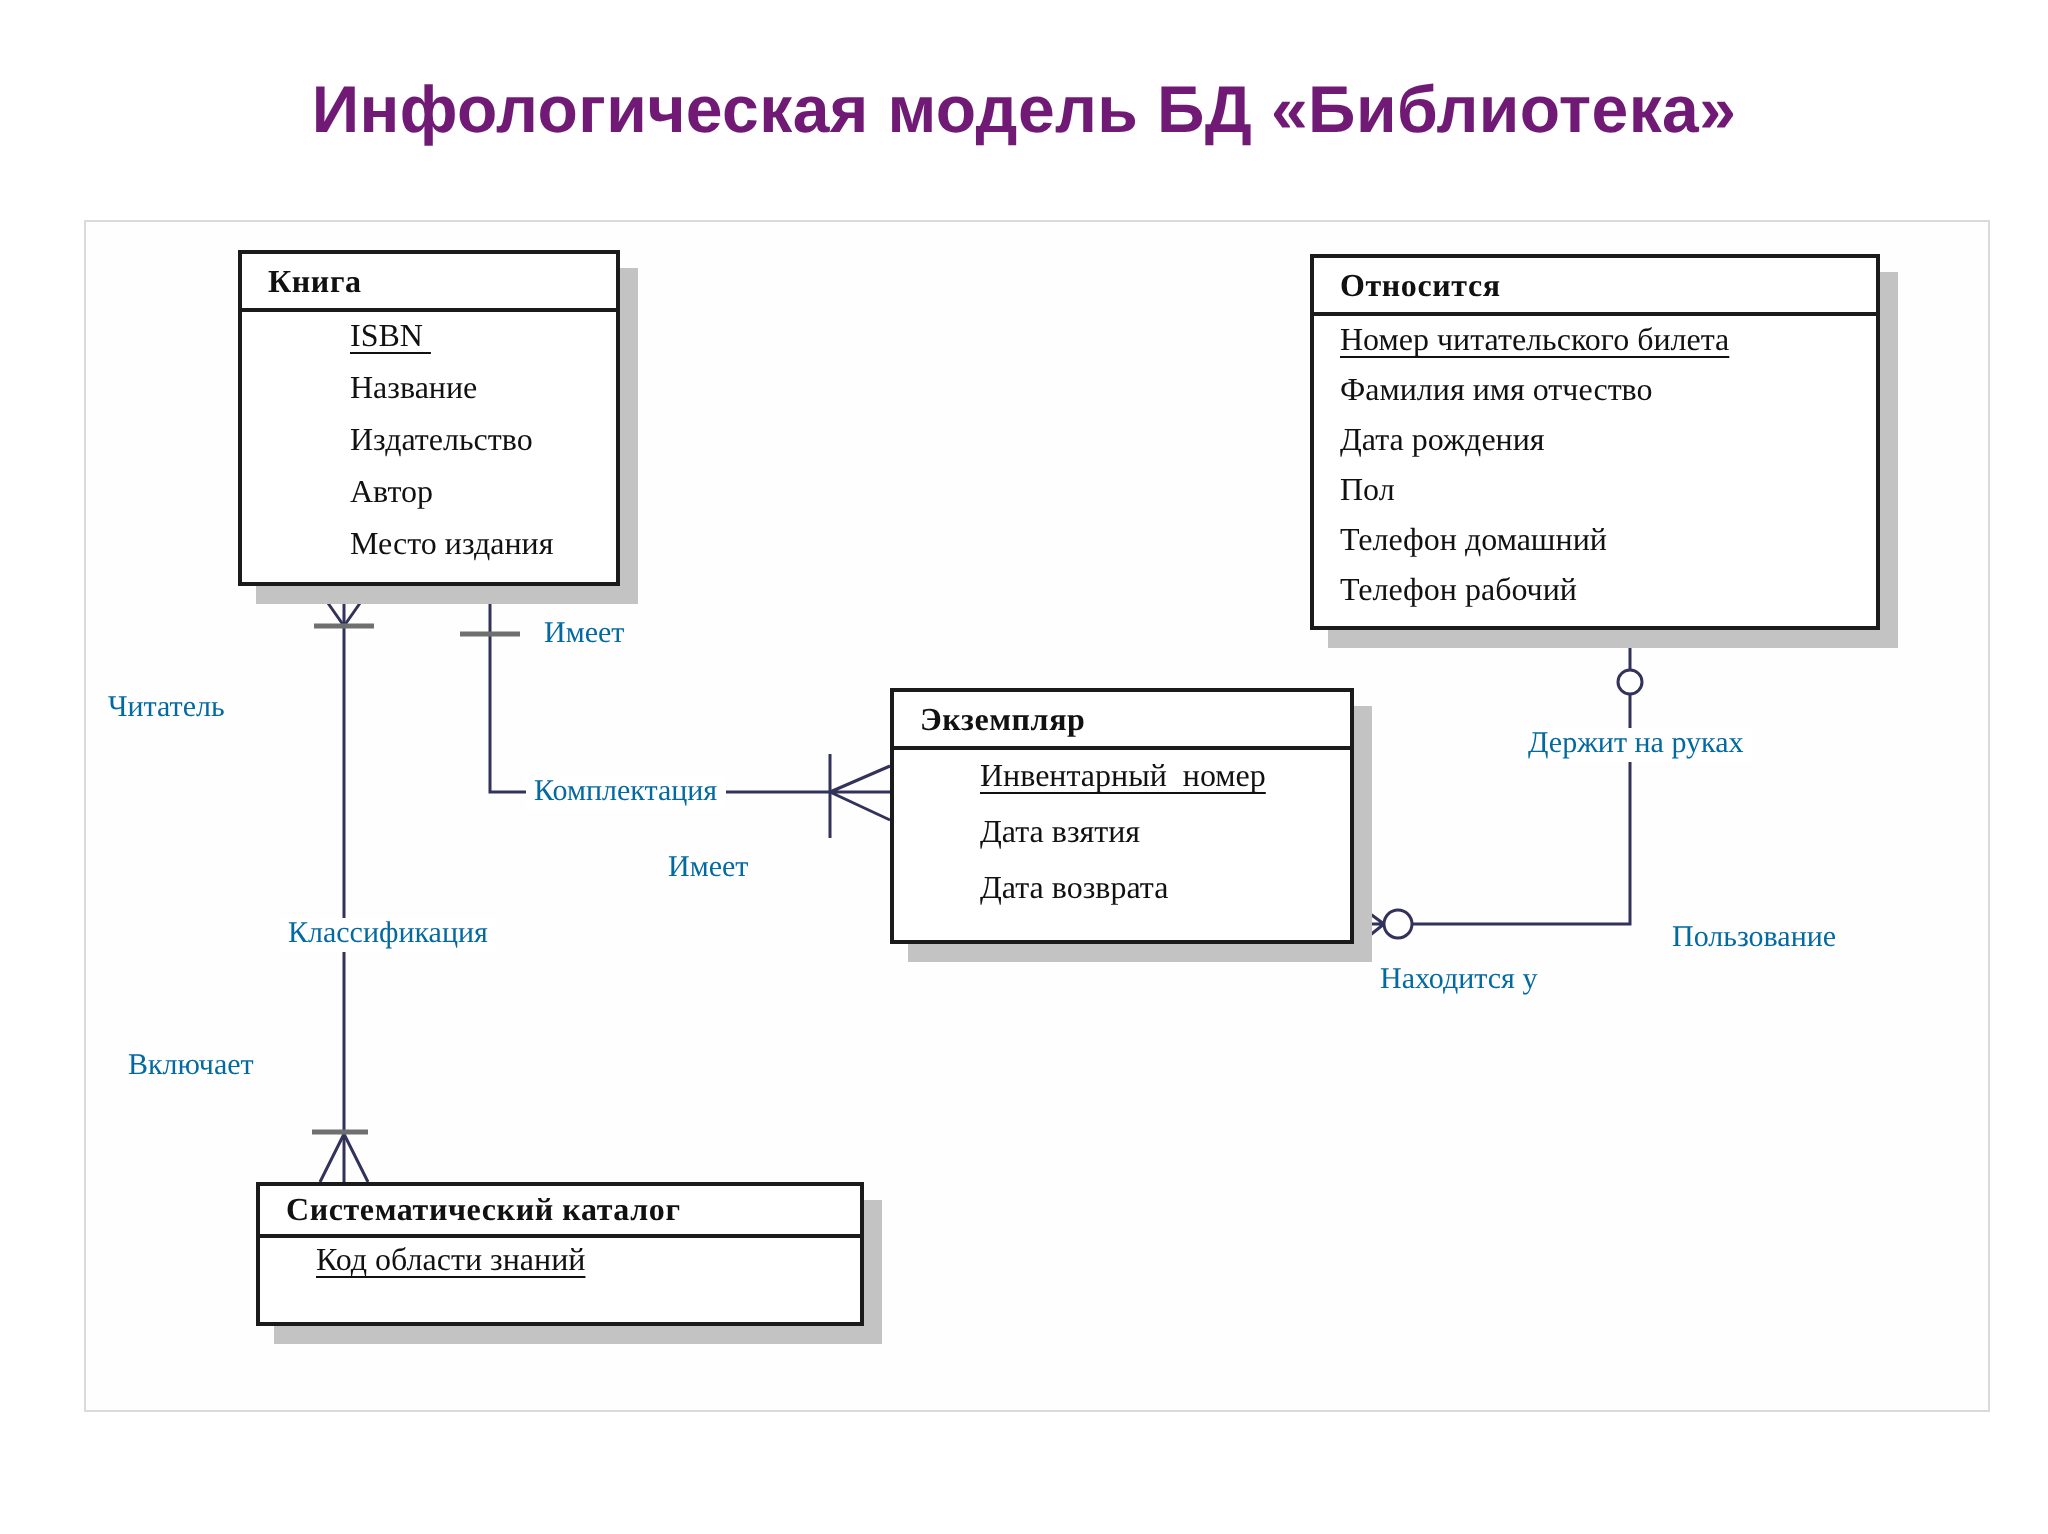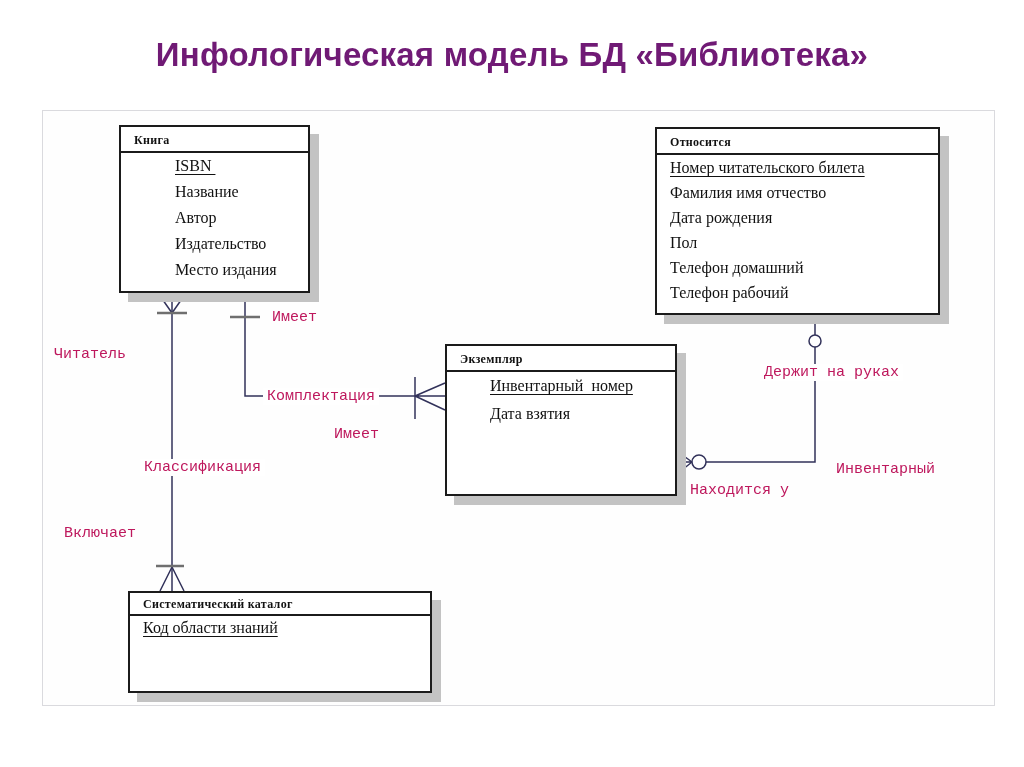--- a/index.html
+++ b/index.html
@@ -12,45 +12,45 @@
     font-family:Liberation Sans, sans-serif;font-weight:bold;
     font-size:33px;letter-spacing:0.2px;color:#701a75;
   }
   .frame{
     position:absolute;left:42px;top:110px;width:951px;height:594px;
     border:1px solid #dadade;background:#fefefe;z-index:0;
   }
   svg.wires{position:absolute;left:0;top:0;z-index:2;pointer-events:none;}
   .rel-label{
     position:absolute;z-index:3;font-size:15px;line-height:17px;
-    font-family:Liberation Mono, monospace;color:#be185d;white-space:pre;
+    font-family:Liberation Serif, serif;color:#0369a1;white-space:pre;
   }
   .rel-label.onwire{background:#ffffff;padding:0 4px;}
   .entity{
     position:absolute;box-sizing:border-box;z-index:4;background:#ffffff;
     border:2px solid #1b1b1b;box-shadow:9px 9px 0 #c3c3c3;
   }
   .ehead{
-    font-weight:bold;font-size:12px;letter-spacing:0.3px;
+    font-weight:bold;font-size:16px;letter-spacing:0.3px;
     padding:6px 6px 3px 13px;border-bottom:2px solid #1b1b1b;white-space:pre;
   }
   .attr{font-size:16px;padding-left:13px;white-space:pre;}
   .attr.key{text-decoration:underline;text-underline-offset:3px;}
   #kniga{left:119px;top:125px;width:191px;height:168px;}
   #kniga .attr{line-height:26px;margin-left:41px;}
   #kniga .attr:first-of-type{margin-top:3px;}
   #chitatel{left:655px;top:127px;width:285px;height:188px;}
   #chitatel .attr{line-height:25px;}
   #chitatel .attr:first-of-type{margin-top:3px;}
-  #ekzemplyar{left:445px;top:344px;width:232px;height:152px;}
+  #ekzemplyar{left:445px;top:344px;width:232px;height:128px;}
   #ekzemplyar .attr{line-height:28px;padding-left:43px;}
   #ekzemplyar .attr:first-of-type{margin-top:2px;}
-  #katalog{left:128px;top:591px;width:304px;height:102px;}
+  #katalog{left:128px;top:591px;width:304px;height:72px;}
   #katalog .ehead{padding-top:4px;padding-bottom:2px;}
-  #katalog .attr{line-height:24px;}
+  #katalog .attr{line-height:24px;margin-left:15px;}
 </style>
 </head>
 <body>
 
 <div class="slide-title">Инфологическая модель БД «Библиотека»</div>
 
 <div class="frame"></div>
 
 <svg class="wires" width="1024" height="767" viewBox="0 0 1024 767">
 
@@ -81,44 +81,45 @@
   </g>
 </svg>
 
 <span class="rel-label" style="left:54px;top:346px;">Читатель</span>
 <span class="rel-label" style="left:272px;top:309px;">Имеет</span>
 <span class="rel-label onwire" style="left:263px;top:388px;">Комплектация</span>
 <span class="rel-label" style="left:334px;top:426px;">Имеет</span>
 <span class="rel-label onwire" style="left:140px;top:459px;">Классификация</span>
 <span class="rel-label" style="left:64px;top:525px;text-align:right;">Включает</span>
 <span class="rel-label onwire" style="left:760px;top:364px;">Держит на руках</span>
-<span class="rel-label" style="left:836px;top:461px;">Инвентарный</span>
+<span class="rel-label" style="left:836px;top:461px;">Пользование</span>
 <span class="rel-label" style="left:690px;top:482px;">Находится у</span>
 
 <div class="entity" id="kniga">
   <div class="ehead">Книга</div>
   <div class="attr key">ISBN </div>
   <div class="attr">Название</div>
+  <div class="attr">Издательство</div>
   <div class="attr">Автор</div>
-  <div class="attr">Издательство</div>
   <div class="attr">Место издания</div>
 </div>
 
 <div class="entity" id="chitatel">
   <div class="ehead">Относится</div>
   <div class="attr key">Номер читательского билета</div>
   <div class="attr">Фамилия имя отчество</div>
   <div class="attr">Дата рождения</div>
   <div class="attr">Пол</div>
   <div class="attr">Телефон домашний</div>
   <div class="attr">Телефон рабочий</div>
 </div>
 
 <div class="entity" id="ekzemplyar">
   <div class="ehead">Экземпляр</div>
   <div class="attr key">Инвентарный  номер</div>
   <div class="attr">Дата взятия</div>
+  <div class="attr">Дата возврата</div>
 </div>
 
 <div class="entity" id="katalog">
   <div class="ehead">Систематический каталог</div>
   <div class="attr key">Код области знаний</div>
 </div>
 
 </body></html>

